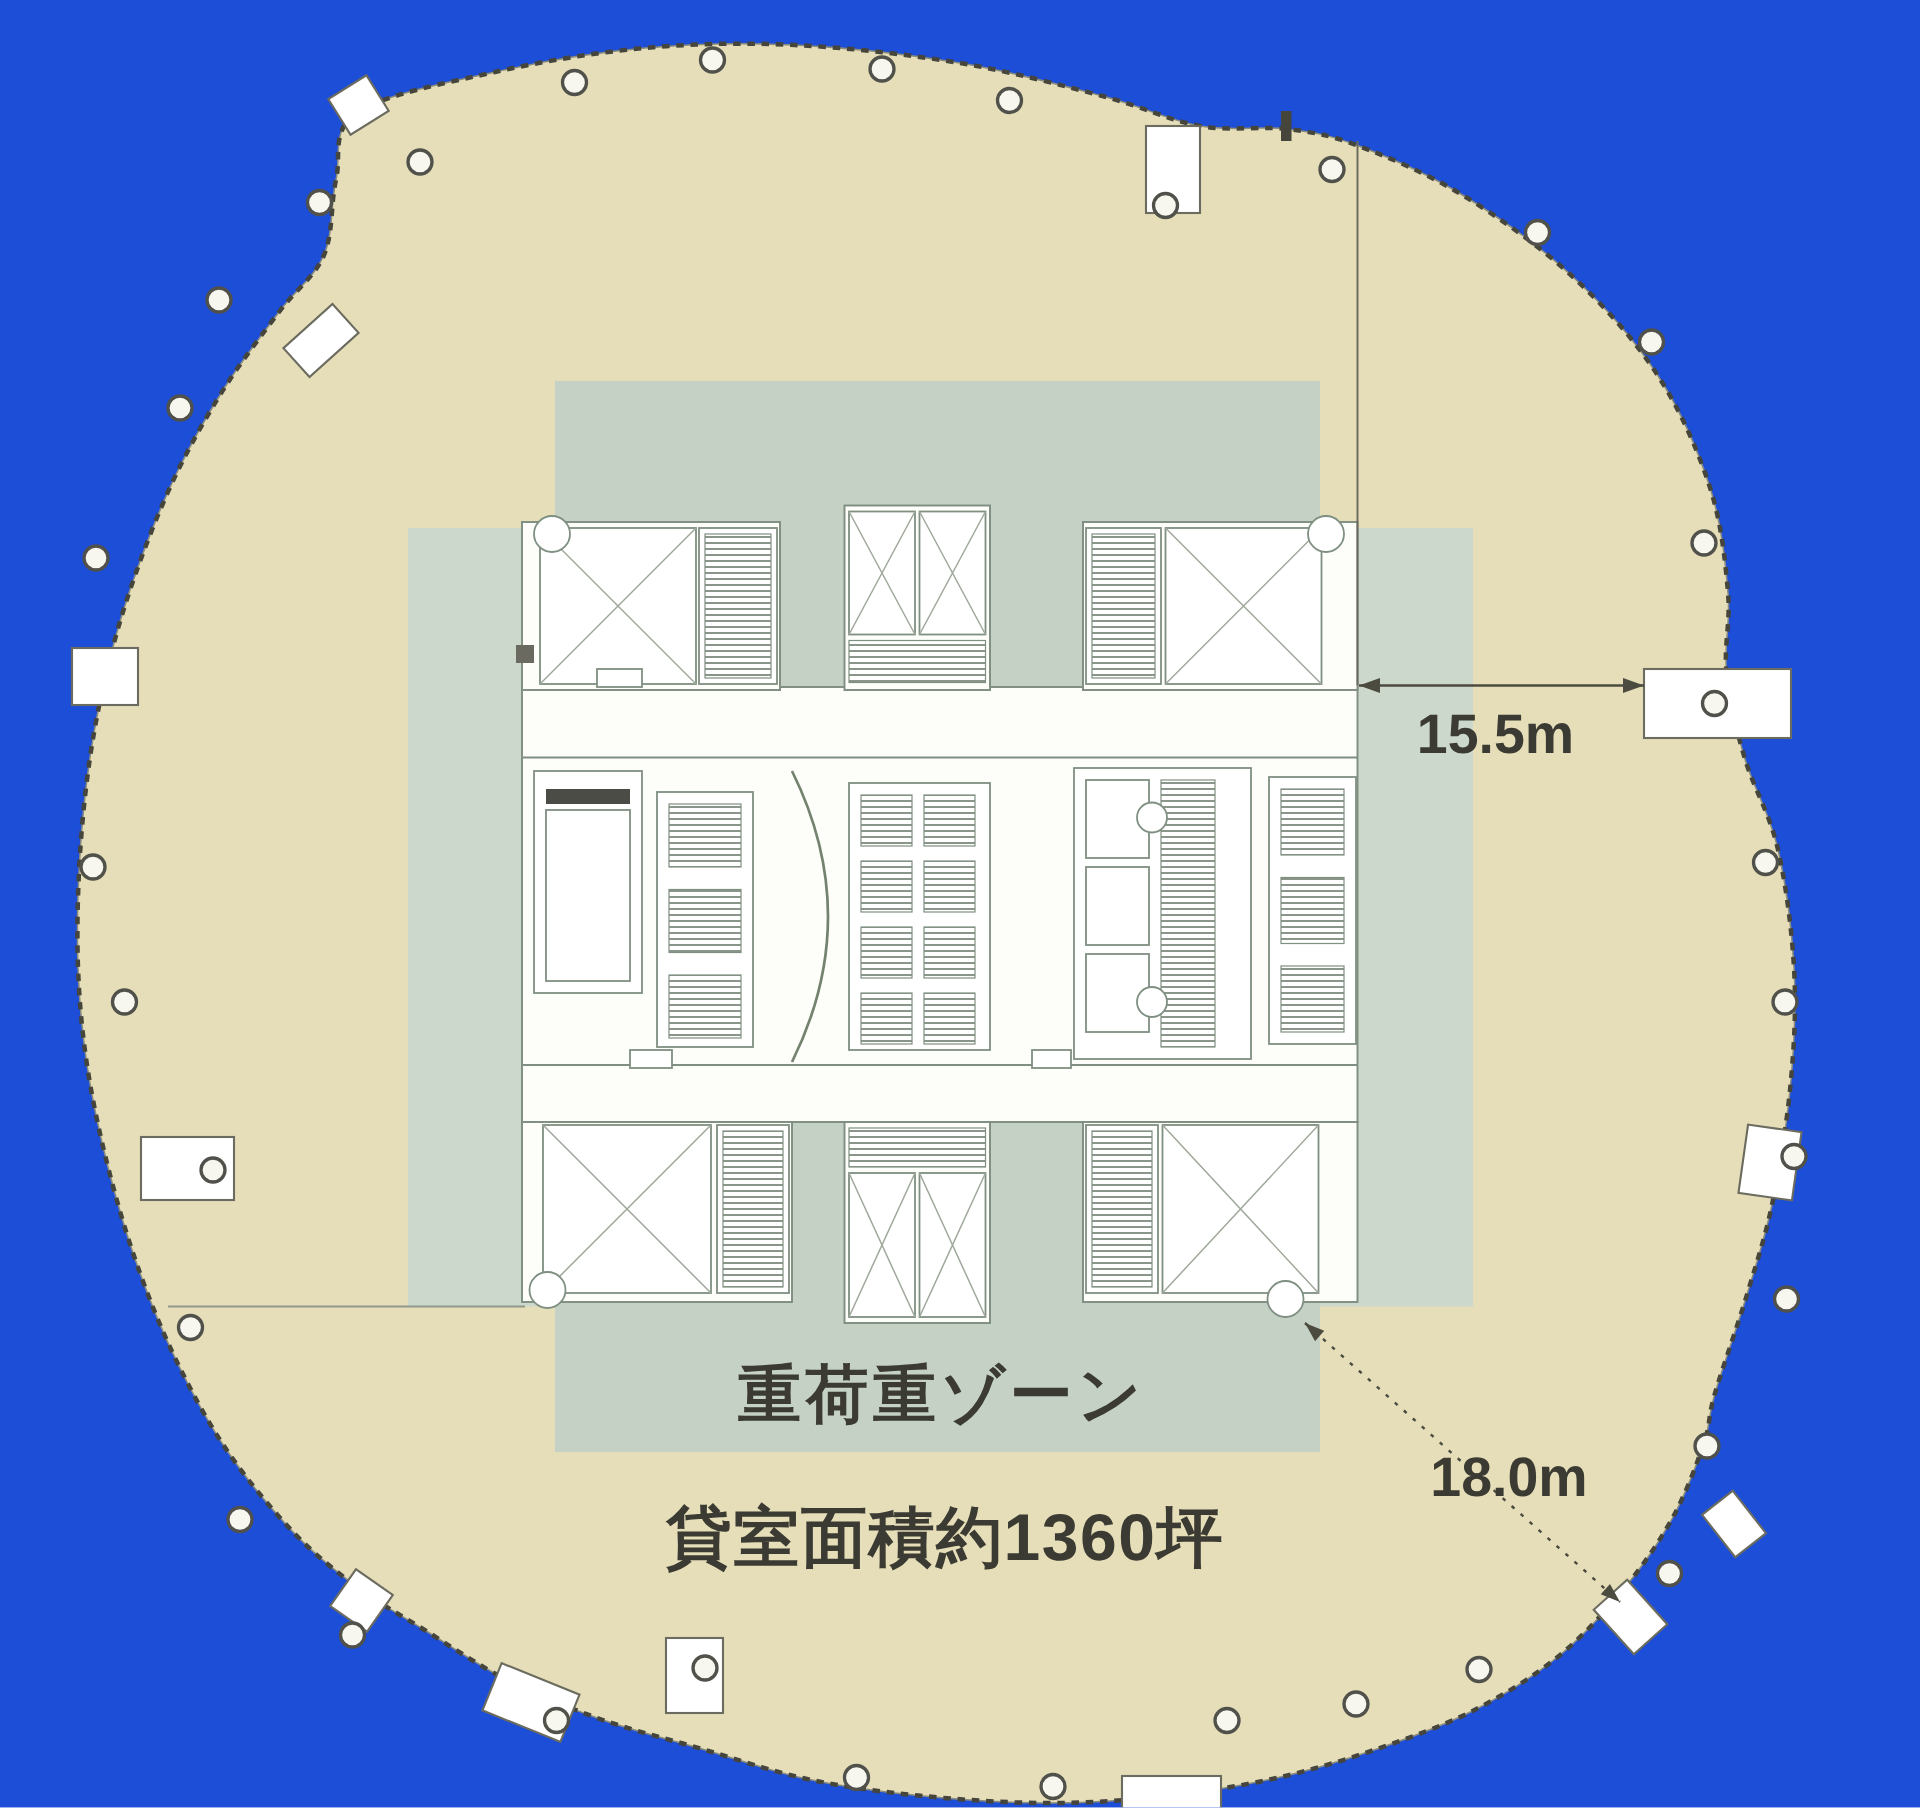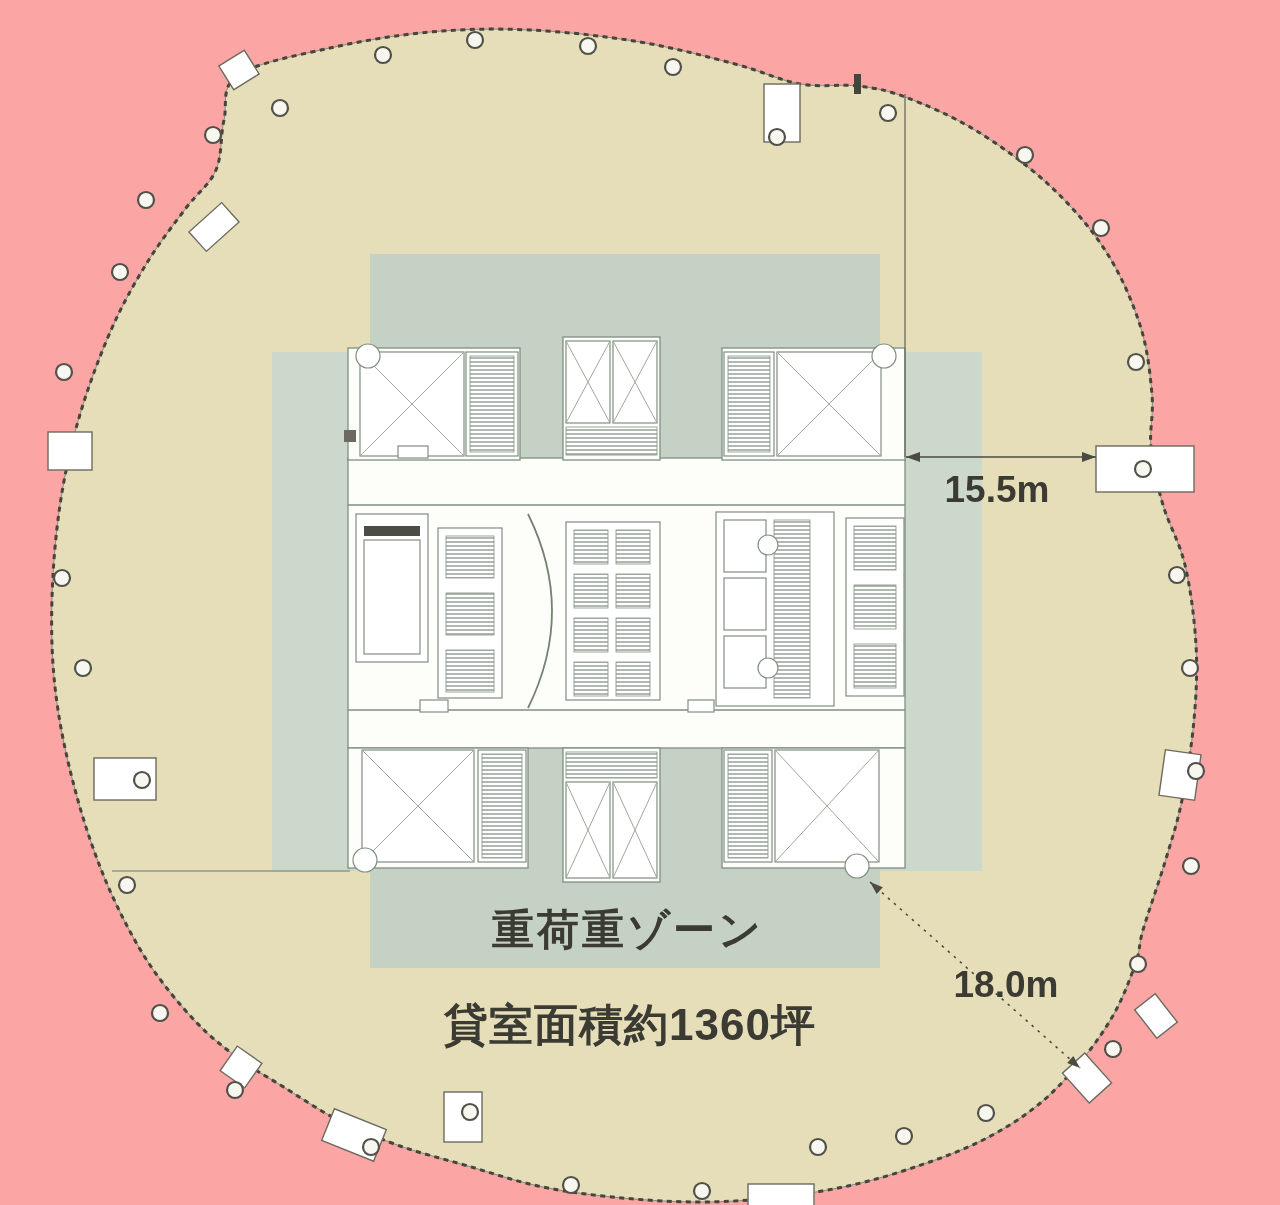--- a/index.html
+++ b/index.html
@@ -1,16 +1,16 @@
 <!DOCTYPE html>
 <html><head>
 <meta charset="utf-8">
 <style>
   html,body{margin:0;padding:0;background:#ffffff;}
-  .stage{position:relative;width:1280px;height:1205px;background:#fca5a5;overflow:hidden;}
+  .stage{position:relative;width:1280px;height:1205px;background:#1d4ed8;overflow:hidden;}
   svg{display:block;}
   .wall{fill:none;stroke:#7f8f81;stroke-width:1.3;}
   .wallf{fill:#fdfdfa;stroke:#7f8f81;stroke-width:1.3;}
   .cell{fill:#ffffff;stroke:#7f8f81;stroke-width:1.2;}
   .xline{fill:none;stroke:#9fa99b;stroke-width:1;}
   .hat{fill:url(#hatchp);stroke:#7f8f81;stroke-width:0.8;}
   .notch{fill:#ffffff;stroke:#6b6b5f;stroke-width:1.4;}
   .col{fill:#f8f7ef;stroke:#50514a;stroke-width:2.2;}
   .dimline{fill:none;stroke:#4b4b40;stroke-width:1.6;}
   .dimthin{fill:none;stroke:#6a6a5e;stroke-width:1.3;}

